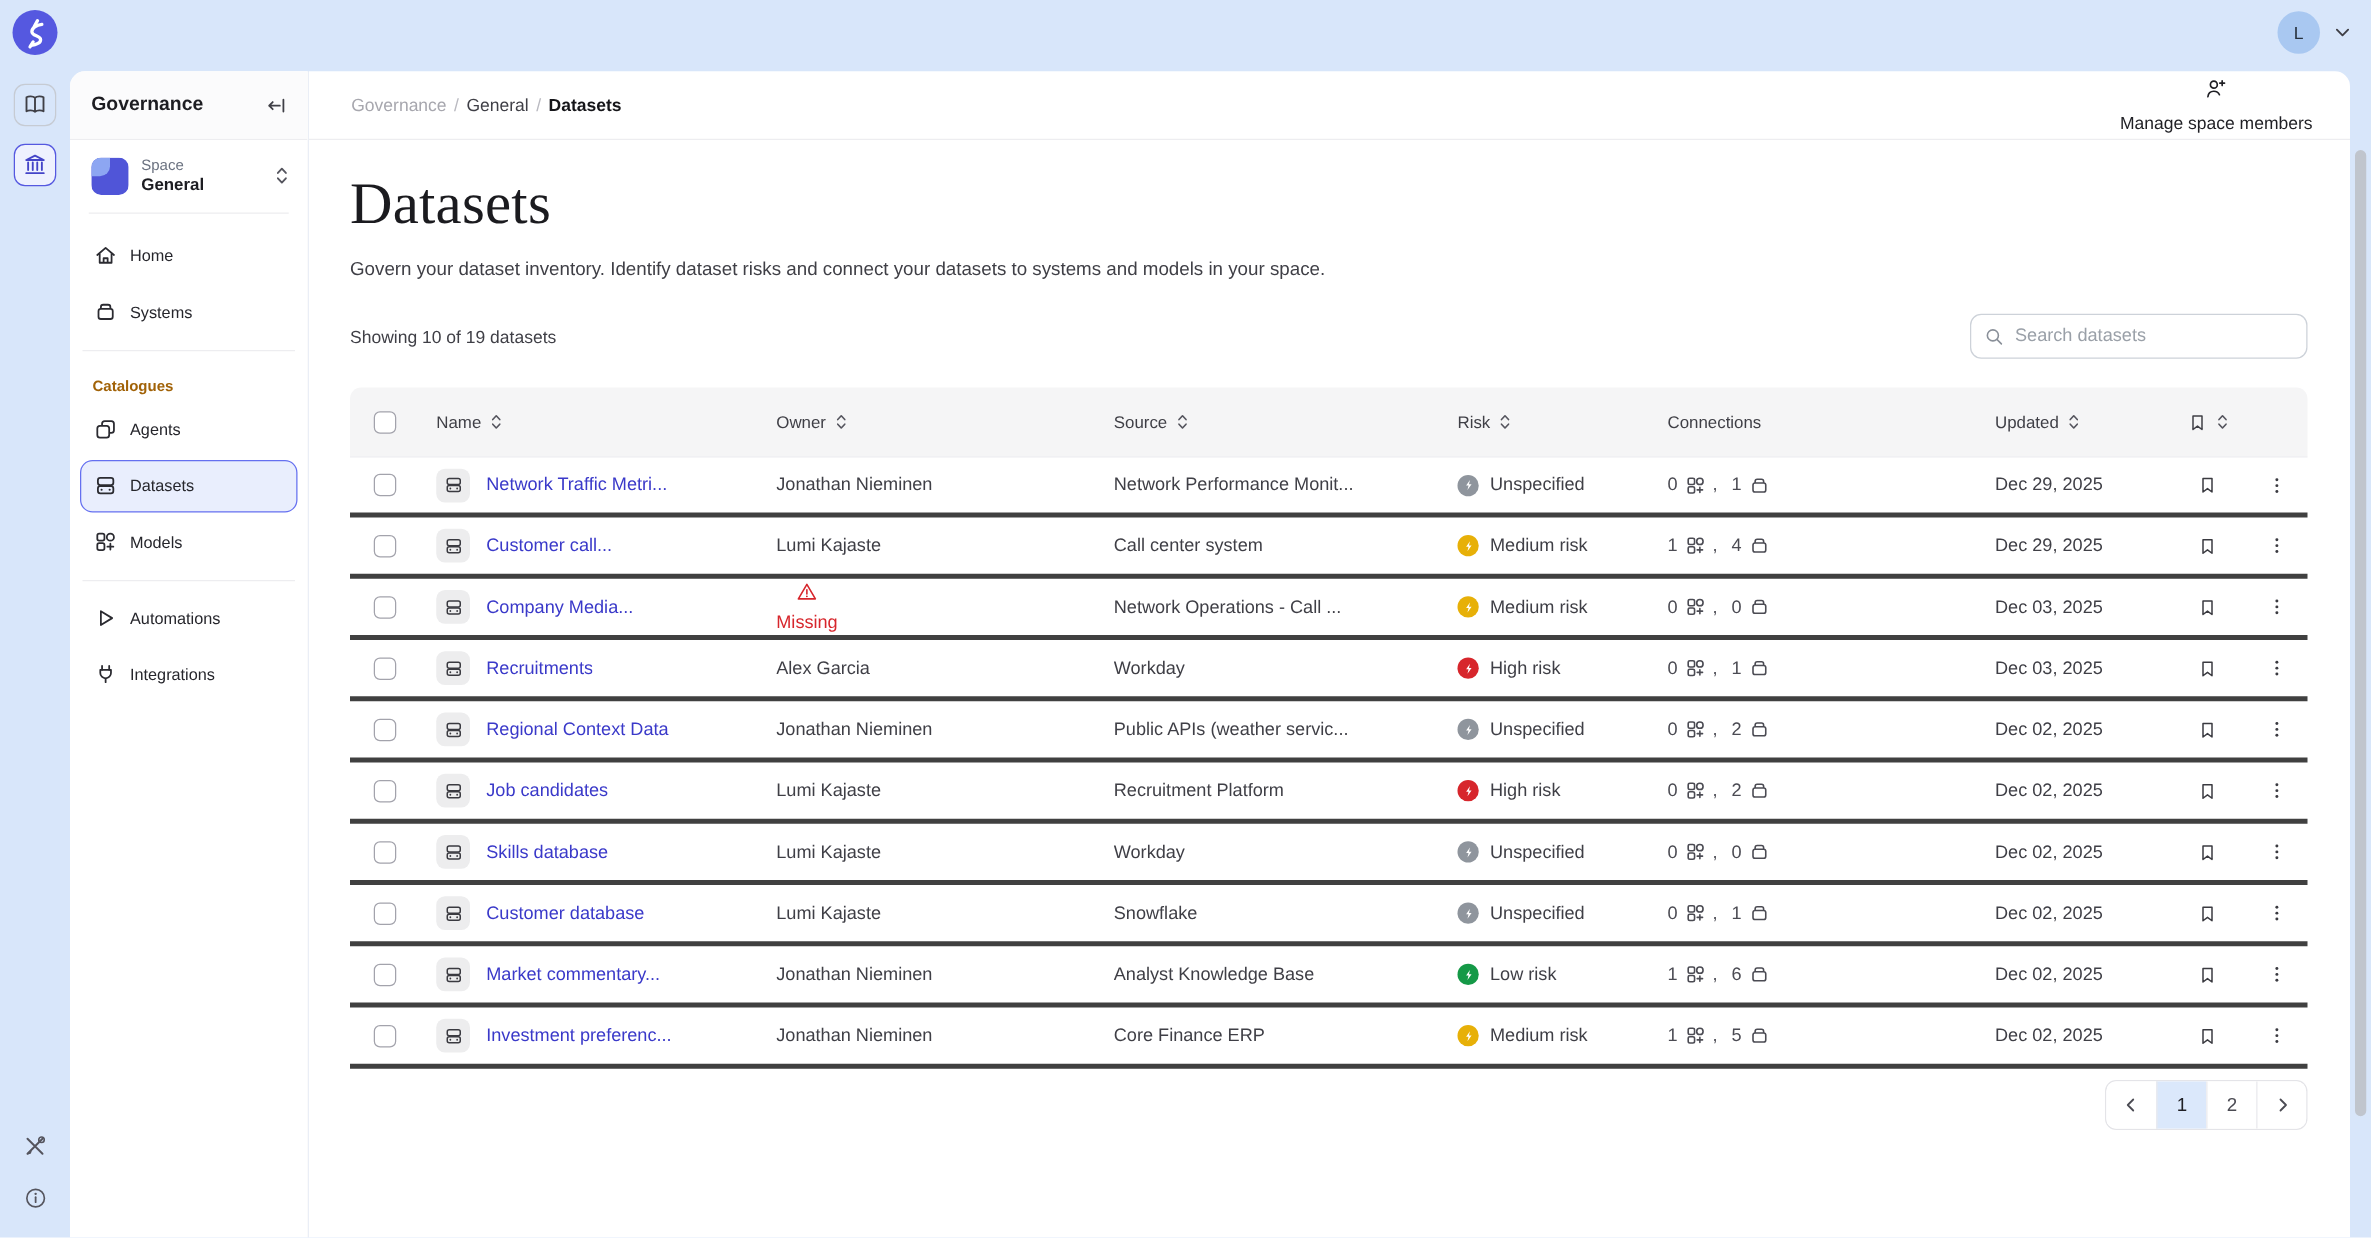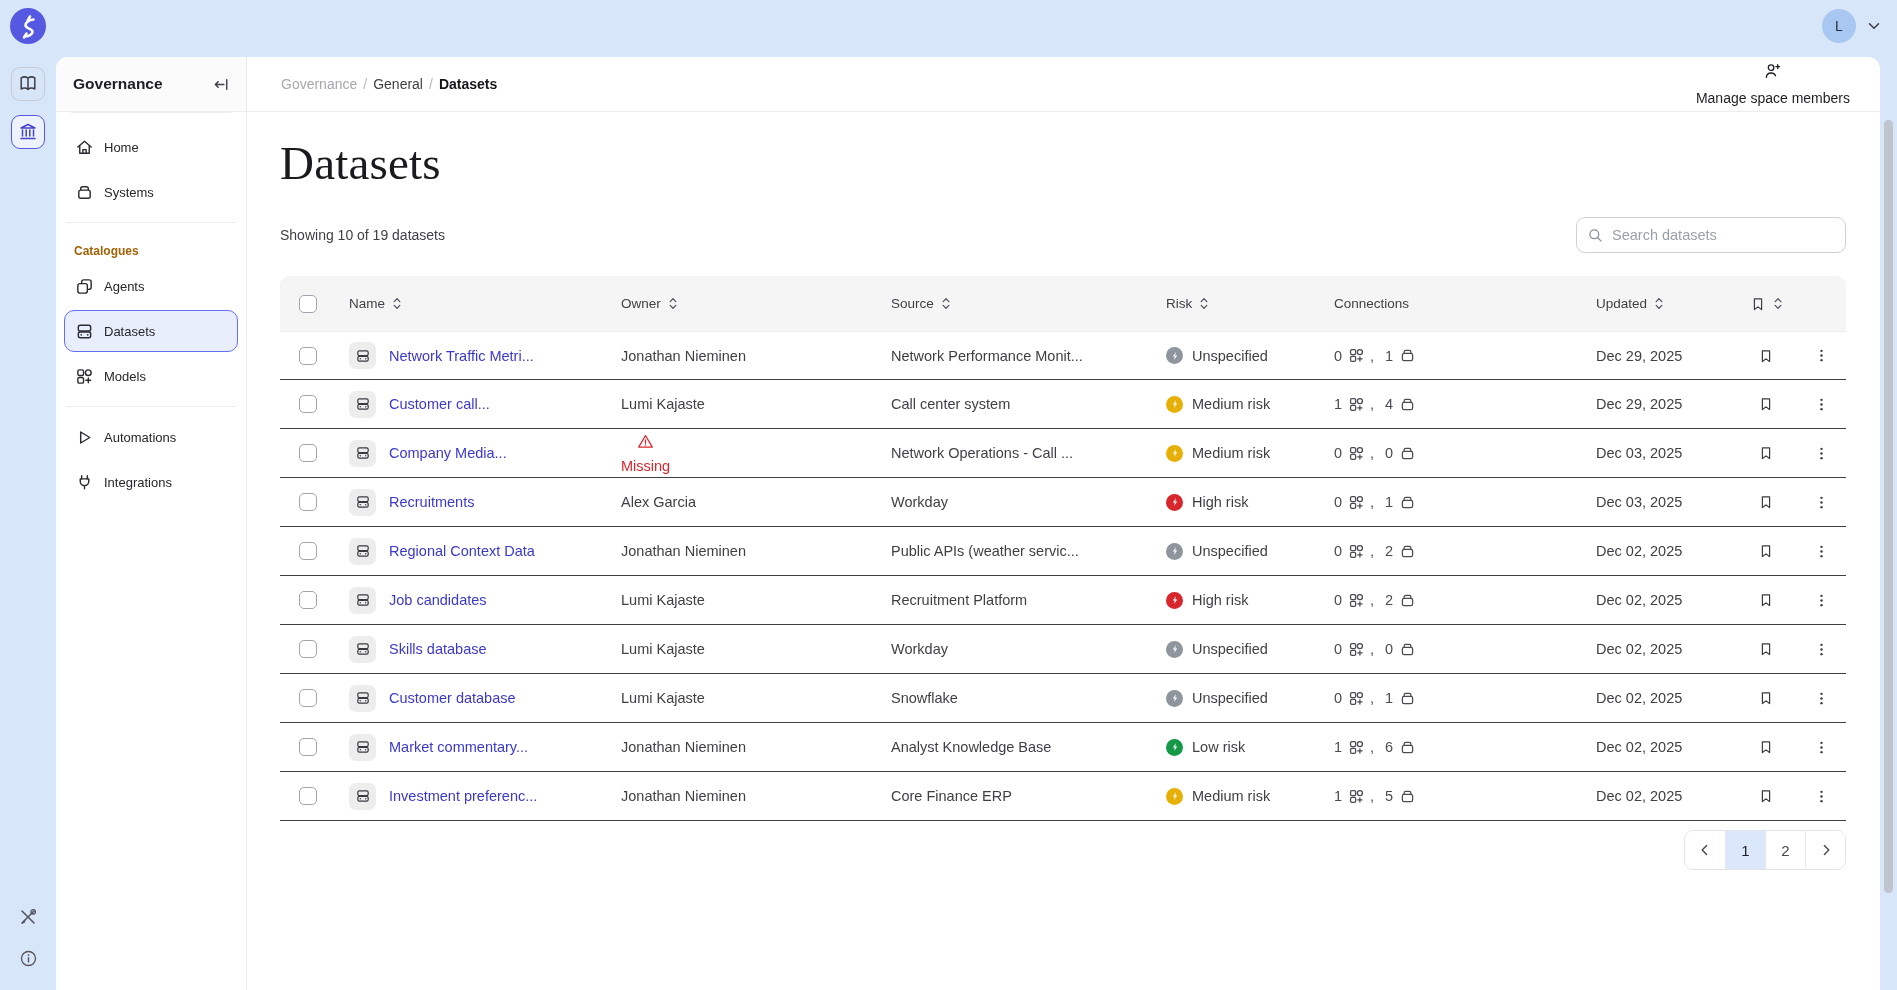--- a/index.html
+++ b/index.html
@@ -59,21 +59,21 @@
   .search input::placeholder { color:#9aa0a8; }
 
   
   .table { margin-top:23px;text-align:right; }
   .tr { display:grid; grid-template-columns:56px 275px 270px 275px 168px 262px 150px 60px 50px; align-items:center; }
   .thead { background:#f5f5f6; border-radius:9px 9px 0 0; height:55px; font-size:13.5px; color:#3f3f46; }
   .th { display:flex; align-items:center; gap:7px; padding-left:10px; cursor:pointer; }
   .th.plain { cursor:default; }
   .th-check { justify-content:center; padding-left:0; }
   .sort { color:#55555e; }
-  .row { height:49px; border-bottom:1px solid #404040; font-size:14.5px; }
+  .row { height:49px; border-bottom:4px solid #404040; font-size:14.5px; }
   .row:first-child { border-top:1px solid #ececef; }
   .cell { display:flex; align-items:center; padding-left:10px; min-width:0; }
   .c-check { justify-content:center; padding-left:0; }
   .checkbox { width:18px; height:18px; border:1.5px solid #a3a3ac; border-radius:5px; background:#fff; cursor:pointer; }
   .c-name { gap:13px; padding-left:13px; }
   .db-chip { width:27px; height:27px; border-radius:7px; background:#ededee; color:#3a3a40; display:flex; align-items:center; justify-content:center; flex:none; }
   .name-link { color:#3a39c9; text-decoration:none; white-space:nowrap; overflow:hidden; cursor:pointer; }
   .owner, .source, .updated { color:#3f3f46; white-space:nowrap; overflow:hidden; }
   .missing { display:flex; align-items:center; gap:8px; color:#d7262c;flex-direction:column; }
   .risk { gap:9px; }
@@ -256,20 +256,36 @@
 
 <div class="sidebar">
   <div class="sb-head">
     <span class="sb-title">Governance</span>
     <span class="collapse">
         <svg width="19" height="19">
           <use href="#i-collapse"></use>
         </svg>
       </span>
   </div>
+  <div class="space-row">
+    <span class="space-icn">
+        <svg width="30" height="30">
+          <use href="#i-space-logo"></use>
+        </svg>
+      </span>
+    <span class="space-txt">
+      <div class="space-label">Space</div>
+      <div class="space-name">General</div>
+    </span>
+    <span class="sort">
+        <svg width="11" height="17">
+          <use href="#i-sort"></use>
+        </svg>
+      </span>
+  </div>
   <div class="sb-div"></div>
   <div class="nav">
     <div class="nav-item">
       <span class="nicon">
           <svg width="19" height="19">
             <use href="#i-home"></use>
           </svg>
         </span>
       <span>Home</span>
     </div>
@@ -339,20 +355,21 @@
           </svg>
         </span>
       <span>Manage space members</span>
     </div>
   </div>
 
   <div class="content">
     <div class="title-row">
       <h1 class="page-title">Datasets</h1>
     </div>
+    <div class="desc">Govern your dataset inventory. Identify dataset risks and connect your datasets to systems and models in your space.</div>
 
     <div class="toolbar">
       <span class="showing">Showing 10 of 19 datasets</span>
       <label class="search">
         <span>
             <svg width="17" height="17">
               <use href="#i-search"></use>
             </svg>
           </span>
         <input type="text" placeholder="Search datasets" style="">

